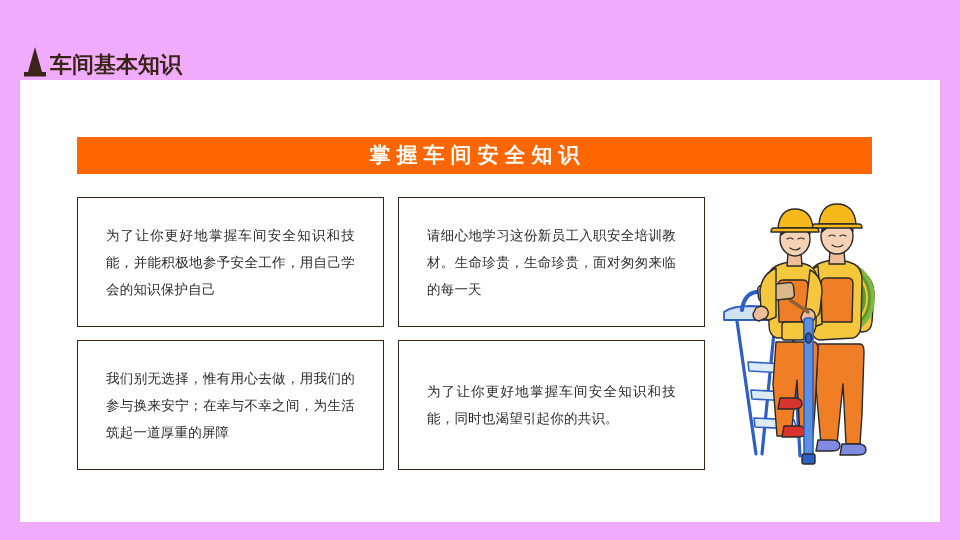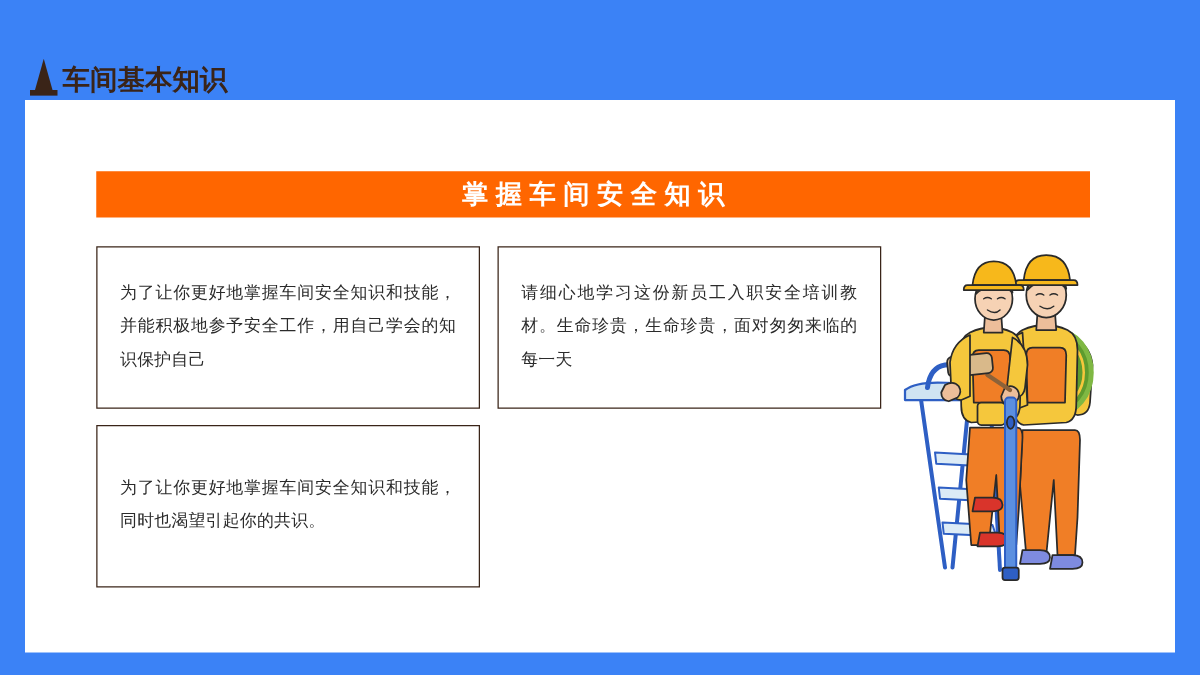--- a/index.html
+++ b/index.html
@@ -7,21 +7,21 @@
   html, body {
     width:960px; height:540px;
     overflow:hidden;
     font-family:"DejaVu Sans","Liberation Sans",sans-serif;
   }
 
   
   .slide {
     position:relative;
     width:960px; height:540px;
-    background:#3b82f6;
+    background:#f0abfc;
   }
 
   
   .content-panel {
     position:absolute;
     left:20px; top:80px;
     width:920px; height:442px;
     background:#FFFFFF;
   }
 
@@ -77,22 +77,21 @@
     grid-template-rows:130px 130px;
     column-gap:14px;
     row-gap:13px;
   }
   .card {
     border:1px solid #3A2418;
     background:#FFFFFF;
     display:flex;
     align-items:center;
     justify-content:center;
-    padding:8px 18px;
-    font-family:Liberation Mono, monospace;
+    padding:8px 28px;
   }
   .card-text {
     font-size:13.5px;
     color:#2B2B2B;
     line-height:2.0;
     text-align:justify;
     text-justify:inter-ideograph;
     letter-spacing:0.2px;
   }
 
@@ -128,20 +127,23 @@
   <div class="cards">
 
     <div class="card">
       <p class="card-text">为了让你更好地掌握车间安全知识和技能，并能积极地参予安全工作，用自己学会的知识保护自己</p>
     </div>
 
     <div class="card">
       <p class="card-text">请细心地学习这份新员工入职安全培训教材。生命珍贵，生命珍贵，面对匆匆来临的每一天</p>
     </div>
 
+    <div class="card">
+      <p class="card-text">我们别无选择，惟有用心去做，用我们的参与换来安宁；在幸与不幸之间，为生活筑起一道厚重的屏障</p>
+    </div>
 
     <div class="card">
       <p class="card-text">为了让你更好地掌握车间安全知识和技能，同时也渴望引起你的共识。</p>
     </div>
 
   </div>
 
   <div class="illustration">
     <svg viewBox="0 0 185 280" xmlns="http://www.w3.org/2000/svg">
       <g stroke="#2A2A2A" stroke-width="1.4" stroke-linejoin="round" stroke-linecap="round">

